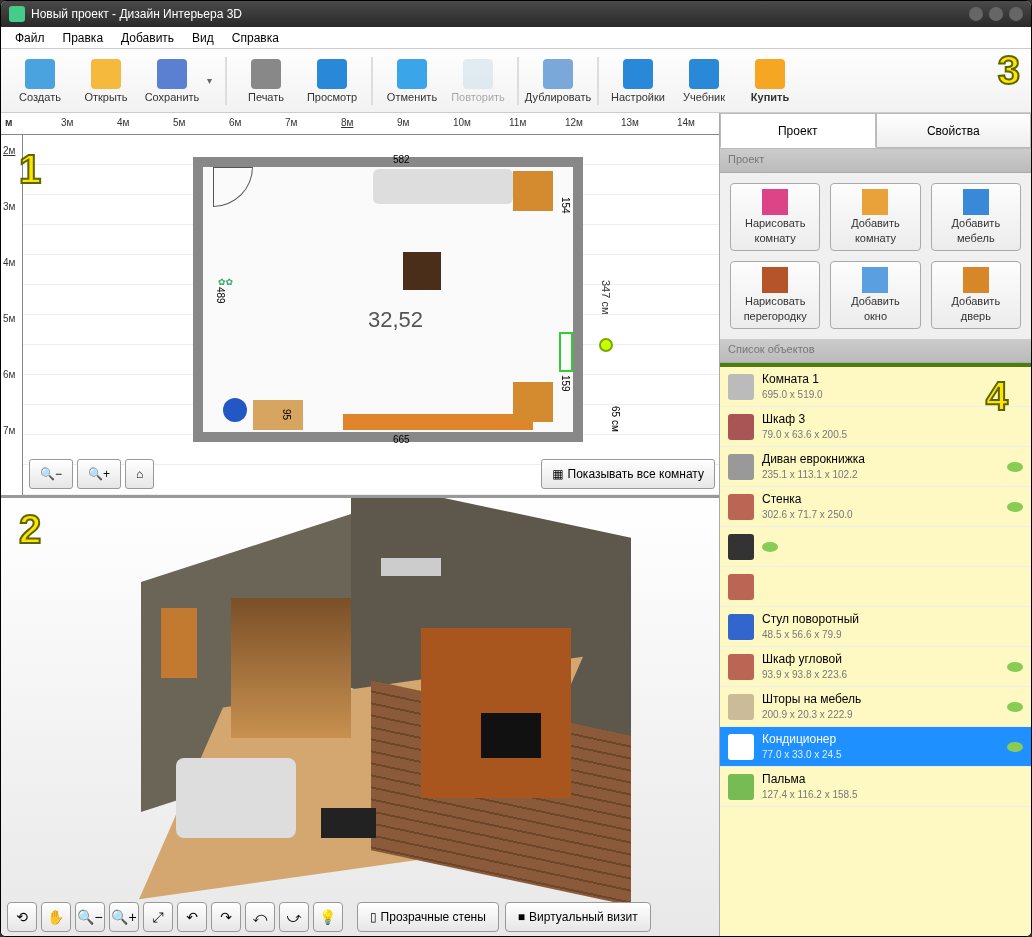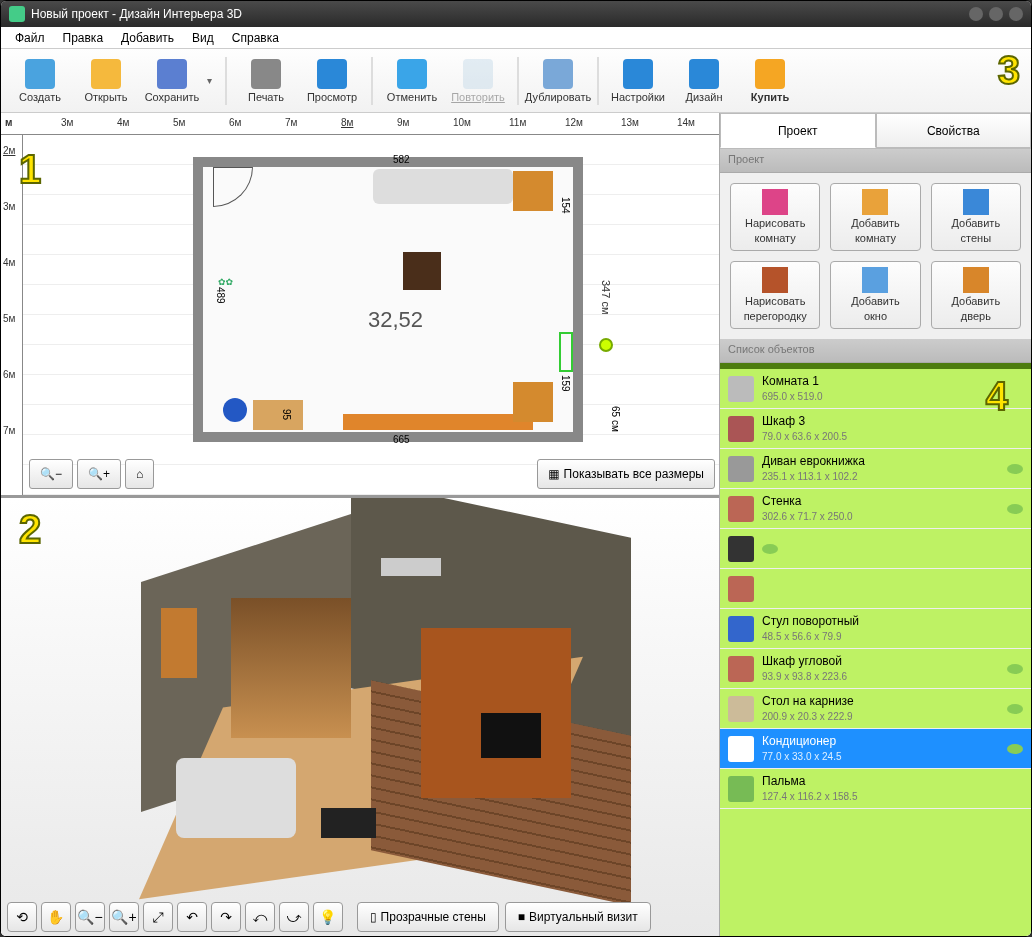--- a/index.html
+++ b/index.html
@@ -59,21 +59,21 @@
 
 .right { width: 312px; background: #f0f0f0; border-left: 1px solid #aaa; display:flex; flex-direction:column; }
 .tabs { display:flex; height:36px; background:#e8e8e8; border-bottom:1px solid #bbb; font-size:12px; }
 .tab { flex:1; display:flex; align-items:center; justify-content:center; border:1px solid #bbb; background:linear-gradient(#fff,#eee); }
 .tab.active { background:#fff; border-bottom:1px solid #fff; font-weight:normal; }
 .section-head { height:24px; background:linear-gradient(#ccc,#bbb); color:#777; font-size:11px; padding:4px 8px; border-bottom:1px solid #aaa; }
 .actions { padding:10px; display:grid; grid-template-columns:1fr 1fr 1fr; gap:10px; }
 .action-btn { height:68px; background:linear-gradient(#fdfdfd,#ececec); border:1px solid #aaa; border-radius:4px; display:flex; flex-direction:column; align-items:center; justify-content:center; font-size:11px; color:#333; gap:2px; text-align:center; line-height:1.2; }
 .action-btn .aicon { width:26px; height:26px; }
 
-.objlist { flex:1; background:#bef264; border-top:6px solid #4d7c0f; overflow-y:auto; position:relative; }
+.objlist { flex:1; background:#fef9c3; border-top:4px solid #4d7c0f; overflow-y:auto; position:relative; }
 .obj-row { display:flex; align-items:center; padding:4px 8px; border-bottom:1px solid #eee; font-size:12px; gap:8px; height:40px; }
 .obj-row.sel { background:#1e90ff; color:#fff; }
 .obj-row .oicon { width:26px; height:26px; background:#ddd; border-radius:3px; flex-shrink:0; }
 .obj-row .otext { flex:1; line-height:1.3; }
 .obj-row .otext .odim { font-size:10px; color:#777; }
 .obj-row.sel .odim { color:#dfefff; }
 .obj-row .eye { width:16px; height:10px; border-radius:50%; background:#8c5; }
 
 </style>
 </head>
@@ -120,37 +120,37 @@
       </div>
       <div class="tool-btn">
         <div class="ticon" style="background: rgb(42, 136, 216);"></div>
         <span>Просмотр</span>
       </div>
       <div class="sep"></div>
       <div class="tool-btn">
         <div class="ticon" style="background: rgb(58, 165, 232);"></div>
         <span>Отменить</span>
       </div>
-      <div class="tool-btn" style="opacity: 0.4; text-decoration: underline;">
+      <div class="tool-btn" style="opacity: 0.4;">
         <div class="ticon" style="background: rgb(188, 213, 230);"></div>
         <span>Повторить</span>
       </div>
       <div class="sep"></div>
       <div class="tool-btn">
         <div class="ticon" style="background: rgb(122, 168, 216);"></div>
         <span>Дублировать</span>
       </div>
       <div class="sep"></div>
       <div class="tool-btn">
         <div class="ticon" style="background: rgb(42, 136, 216);"></div>
         <span>Настройки</span>
       </div>
       <div class="tool-btn">
         <div class="ticon" style="background: rgb(42, 136, 216);"></div>
-        <span>Дизайн</span>
+        <span>Учебник</span>
       </div>
       <div class="tool-btn">
         <div class="ticon" style="background: rgb(245, 166, 35);"></div>
         <span style="font-weight: bold;">Купить</span>
       </div>
     </div>
 
   <div class="work">
     <div class="left">
 
@@ -206,21 +206,21 @@
             <div style="position:absolute;left:88px;bottom:22px;font-size:10px;writing-mode:vertical-rl;">95</div>
           </div>
 
           <div class="plan-controls">
             <button>🔍−</button>
             <button>🔍+</button>
             <button>⌂</button>
           </div>
           <button class="dim-toggle">
             <span>▦</span>
-            <span>Показывать все размеры</span>
+            <span>Показывать все комнату</span>
           </button>
         </div>
       </div>
 
       <div class="view3d">
         <div class="room3d">
           <div class="wall-l"></div>
           <div class="wall-r"></div>
           <div class="floor3d"></div>
           <div class="brick"></div>
@@ -278,21 +278,21 @@
             <span>комнату</span>
           </div>
           <div class="action-btn">
             <div class="aicon" style="background: rgb(233, 162, 58);"></div>
             <span>Добавить</span>
             <span>комнату</span>
           </div>
           <div class="action-btn">
             <div class="aicon" style="background: rgb(58, 136, 216);"></div>
             <span>Добавить</span>
-            <span>стены</span>
+            <span>мебель</span>
           </div>
           <div class="action-btn">
             <div class="aicon" style="background: rgb(181, 83, 42);"></div>
             <span>Нарисовать</span>
             <span>перегородку</span>
           </div>
           <div class="action-btn">
             <div class="aicon" style="background: rgb(90, 160, 224);"></div>
             <span>Добавить</span>
             <span>окно</span>
@@ -353,21 +353,21 @@
             <div class="oicon" style="background: rgb(187, 102, 85);"></div>
             <div class="otext">
               <div>Шкаф угловой</div>
               <div class="odim">93.9 x 93.8 x 223.6</div>
             </div>
             <div class="eye"></div>
           </div>
           <div class="obj-row">
             <div class="oicon" style="background: rgb(204, 187, 153);"></div>
             <div class="otext">
-              <div>Стол на карнизе</div>
+              <div>Шторы на мебель</div>
               <div class="odim">200.9 x 20.3 x 222.9</div>
             </div>
             <div class="eye"></div>
           </div>
           <div class="obj-row sel">
             <div class="oicon" style="background: rgb(255, 255, 255);"></div>
             <div class="otext">
               <div>Кондиционер</div>
               <div class="odim">77.0 x 33.0 x 24.5</div>
             </div>

